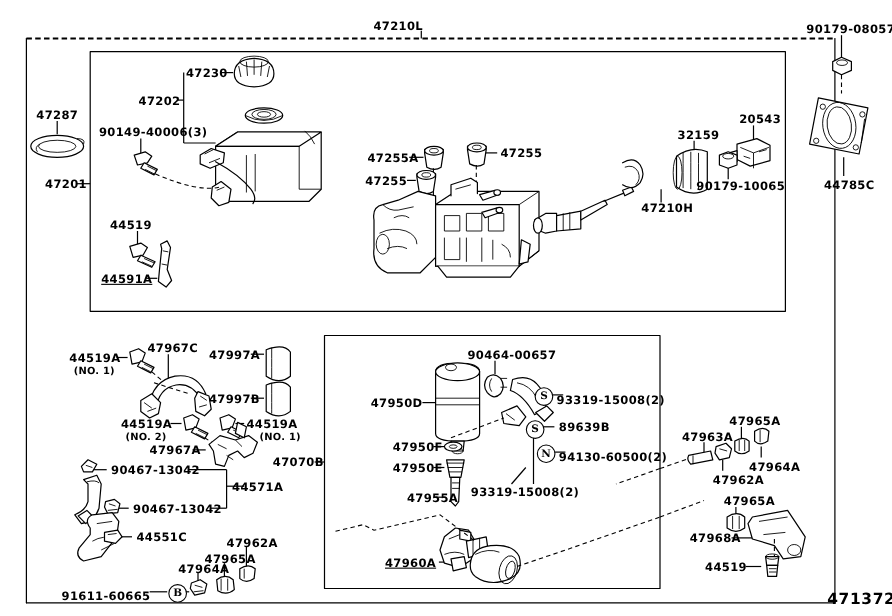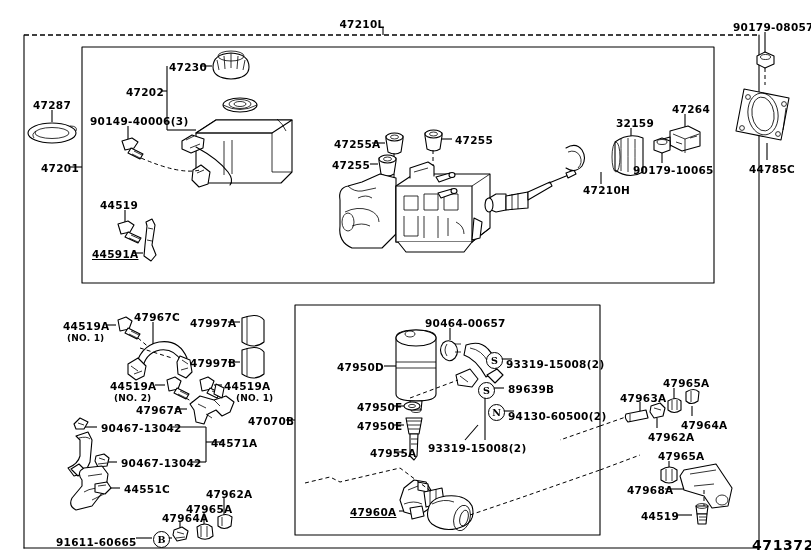--- a/index.html
+++ b/index.html
@@ -461,21 +461,21 @@
       <div class="lbl" style="left: 126px; top: 87px;">47202</div>
       <div class="lbl" style="left: 33px; top: 100px;">47287</div>
       <div class="lbl" style="left: 90px; top: 116px;">90149-40006(3)</div>
       <div class="lbl" style="left: 41px; top: 163px;">47201</div>
       <div class="lbl" style="left: 100px; top: 200px;">44519</div>
       <div class="lbl" style="left: 92px; top: 249px; text-decoration: underline;">44591A</div>
       <div class="lbl" style="left: 334px; top: 139px;">47255A</div>
       <div class="lbl" style="left: 455px; top: 135px;">47255</div>
       <div class="lbl" style="left: 332px; top: 160px;">47255</div>
       <div class="lbl" style="left: 616px; top: 118px;">32159</div>
-      <div class="lbl" style="left: 672px; top: 104px;">47264</div>
+      <div class="lbl" style="left: 672px; top: 104px;">20543</div>
       <div class="lbl" style="left: 633px; top: 165px;">90179-10065</div>
       <div class="lbl" style="left: 583px; top: 185px;">47210H</div>
       <div class="lbl" style="left: 749px; top: 164px;">44785C</div>
       <div class="lbl" style="left: 63px; top: 321px;">44519A</div>
       <div class="lbl sub" style="left: 67px; top: 333px;">(NO. 1)</div>
       <div class="lbl" style="left: 134px; top: 312px;">47967C</div>
       <div class="lbl" style="left: 190px; top: 318px;">47997A</div>
       <div class="lbl" style="left: 190px; top: 358px;">47997B</div>
       <div class="lbl" style="left: 110px; top: 381px;">44519A</div>
       <div class="lbl sub" style="left: 114px; top: 393px;">(NO. 2)</div>

